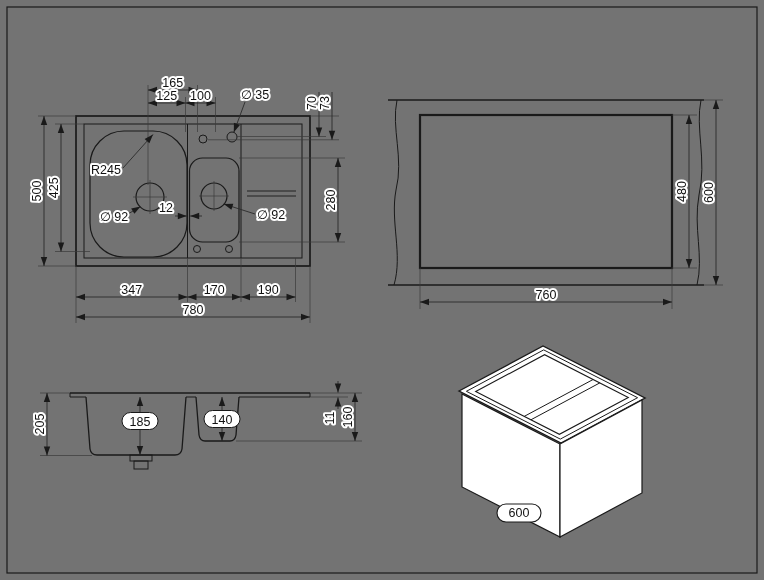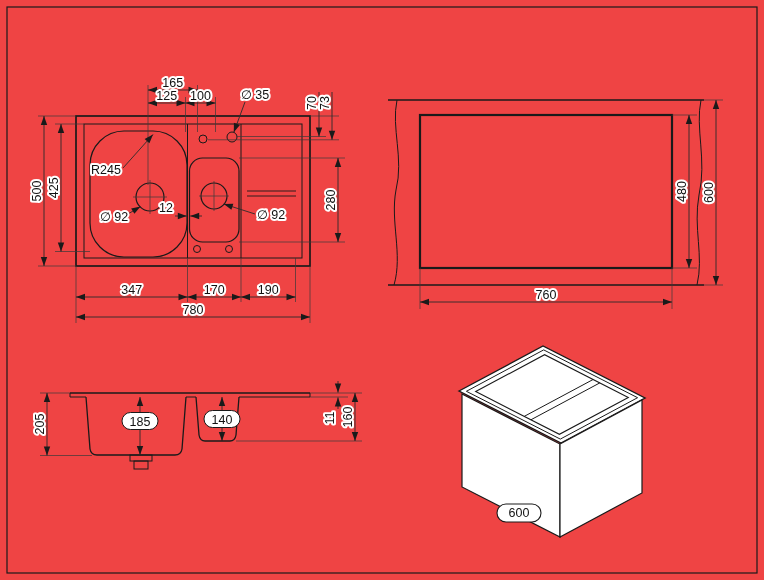--- a/index.html
+++ b/index.html
@@ -1,16 +1,16 @@
 <!DOCTYPE html>
 <html><head>
 <meta charset="utf-8">
 <style>
   html,body{margin:0;padding:0;background:#fff;}
-  .wrap{width:764px;height:580px;position:relative;background:#ef4444;}
+  .wrap{width:764px;height:580px;position:relative;background:#737373;}
   svg{display:block;}
   .ol{fill:none;stroke:#1a1a1a;}
   .fl{fill:#ffffff;stroke:#1a1a1a;}
   .xl{fill:none;stroke:#3a3a3a;}
   .dl{fill:none;stroke:#2b2b2b;}
   text{font-family:"Liberation Sans","DejaVu Sans",sans-serif;font-size:12.5px;fill:#111;
        paint-order:stroke;stroke:#fff;stroke-width:4px;stroke-linejoin:round;}
 </style>
 </head>
 <body>

